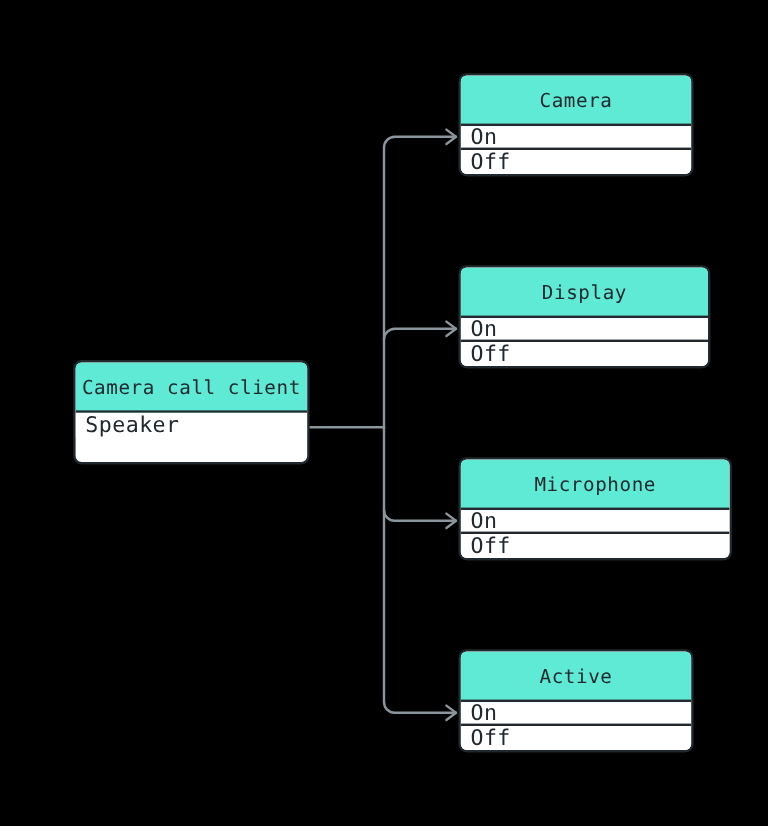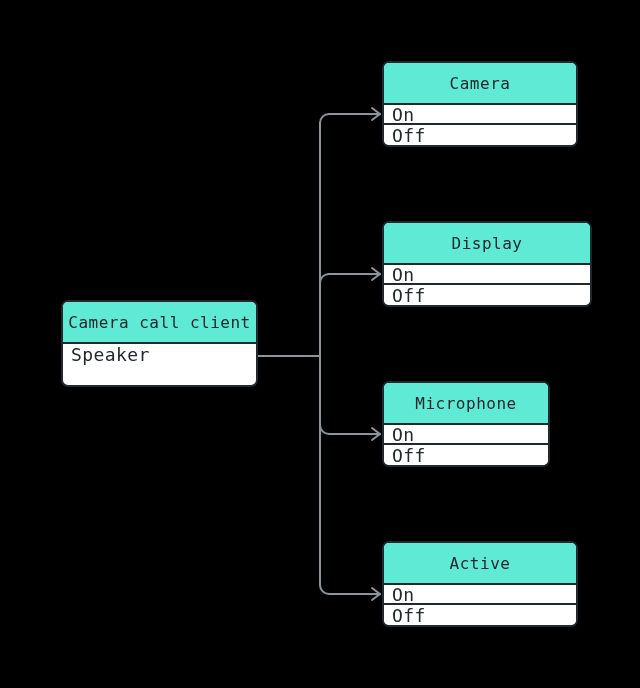--- a/index.html
+++ b/index.html
@@ -88,21 +88,21 @@
       <div class="node" style="left: 382px; top: 61px; width: 196px; height: 86px;">
         <div class="node-header" style="height: 42px;">Camera</div>
         <div class="node-row" style="height: 20px;">On</div>
         <div class="node-row last" style="height: 20px;">Off</div>
       </div>
       <div class="node" style="left: 382px; top: 221px; width: 210px; height: 86px;">
         <div class="node-header" style="height: 42px;">Display</div>
         <div class="node-row" style="height: 20px;">On</div>
         <div class="node-row last" style="height: 20px;">Off</div>
       </div>
-      <div class="node" style="left: 382px; top: 381px; width: 168px; height: 86px;">
+      <div class="node" style="left: 382px; top: 381px; width: 228px; height: 86px;">
         <div class="node-header" style="height: 42px;">Microphone</div>
         <div class="node-row" style="height: 20px;">On</div>
         <div class="node-row last" style="height: 20px;">Off</div>
       </div>
       <div class="node" style="left: 382px; top: 541px; width: 196px; height: 86px;">
         <div class="node-header" style="height: 42px;">Active</div>
         <div class="node-row" style="height: 20px;">On</div>
         <div class="node-row last" style="height: 20px;">Off</div>
       </div>
     </div>

